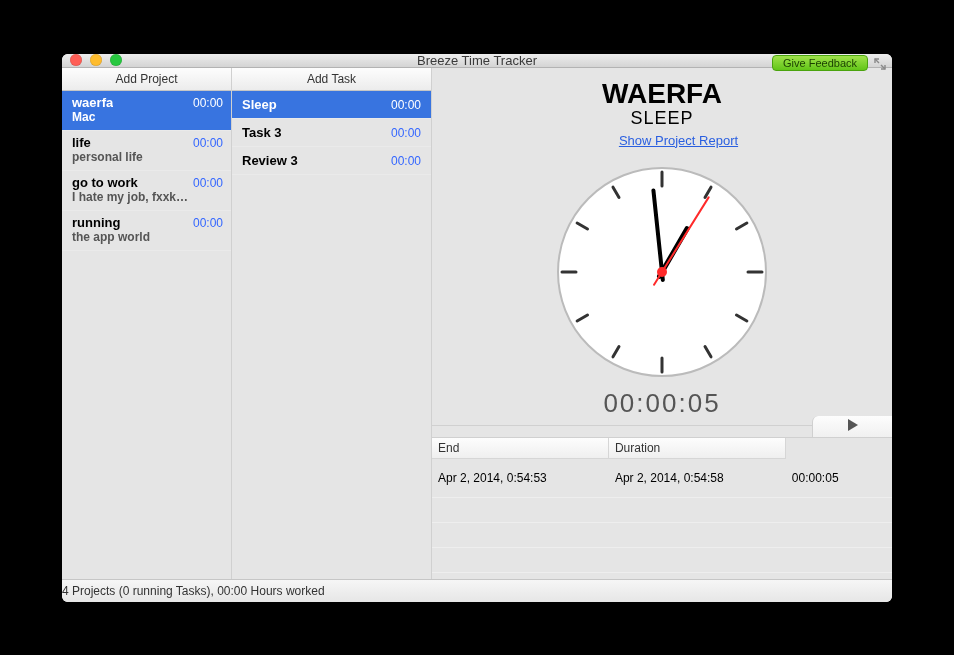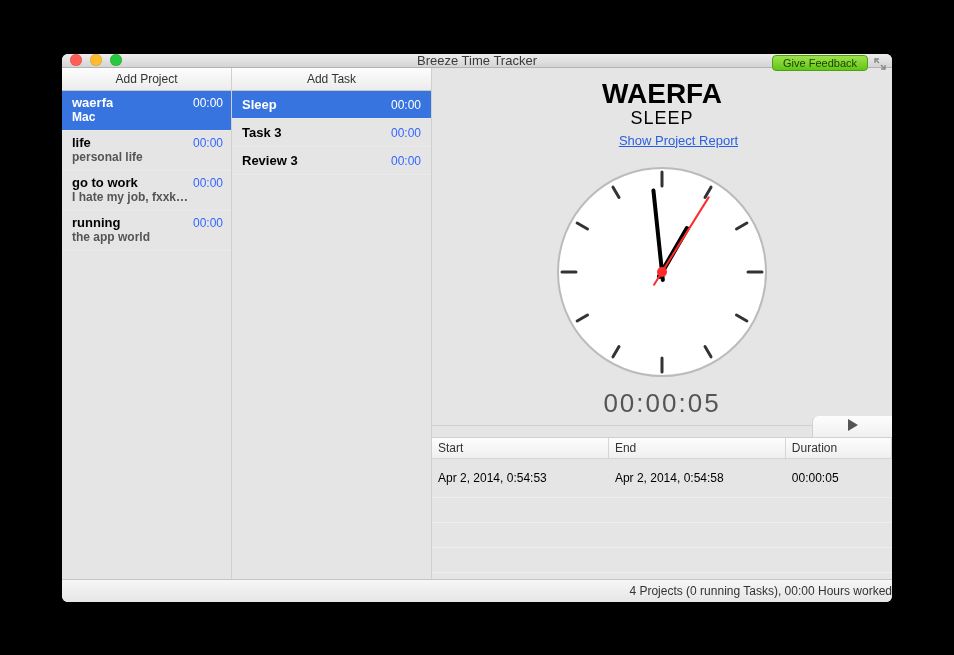--- a/index.html
+++ b/index.html
@@ -231,21 +231,21 @@
   }
   .log-row > div {
     padding: 12px 6px;
     border-bottom: 1px solid #eee;
   }
   .log-row.empty > div { height: 20px; }
 
   .statusbar {
     background: linear-gradient(#f6f6f6,#e6e6e6);
     border-top: 1px solid #c6c6c6;
-    text-align: right;
+    text-align: left;
     font-size: 12px;
     padding: 4px 0;
     color: #333;
   }
 </style>
 </head>
 <body>
 
 <div class="window">
 
@@ -388,21 +388,20 @@
           <span>
             <svg viewBox="0 0 10 12">
                 <polygon points="0,0 10,6 0,12" fill="#555"></polygon>
               </svg>
           </span>
         </div>
       </div>
 
       <div class="log-table">
         <div class="log-header">
-          <div>Start</div>
           <div>End</div>
           <div>Duration</div>
         </div>
         <div class="log-row">
           <div>Apr 2, 2014, 0:54:53</div>
           <div>Apr 2, 2014, 0:54:58</div>
           <div>00:00:05</div>
         </div>
         <div class="log-row empty">
             <div></div>

